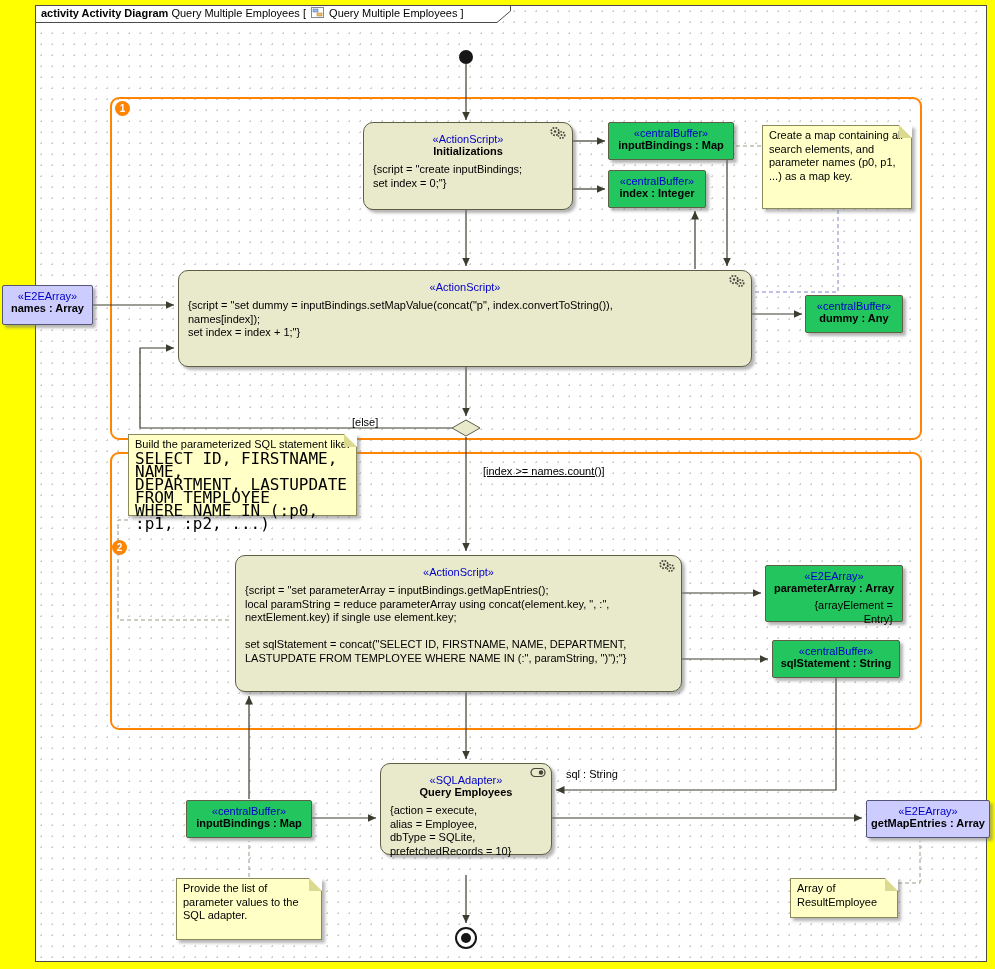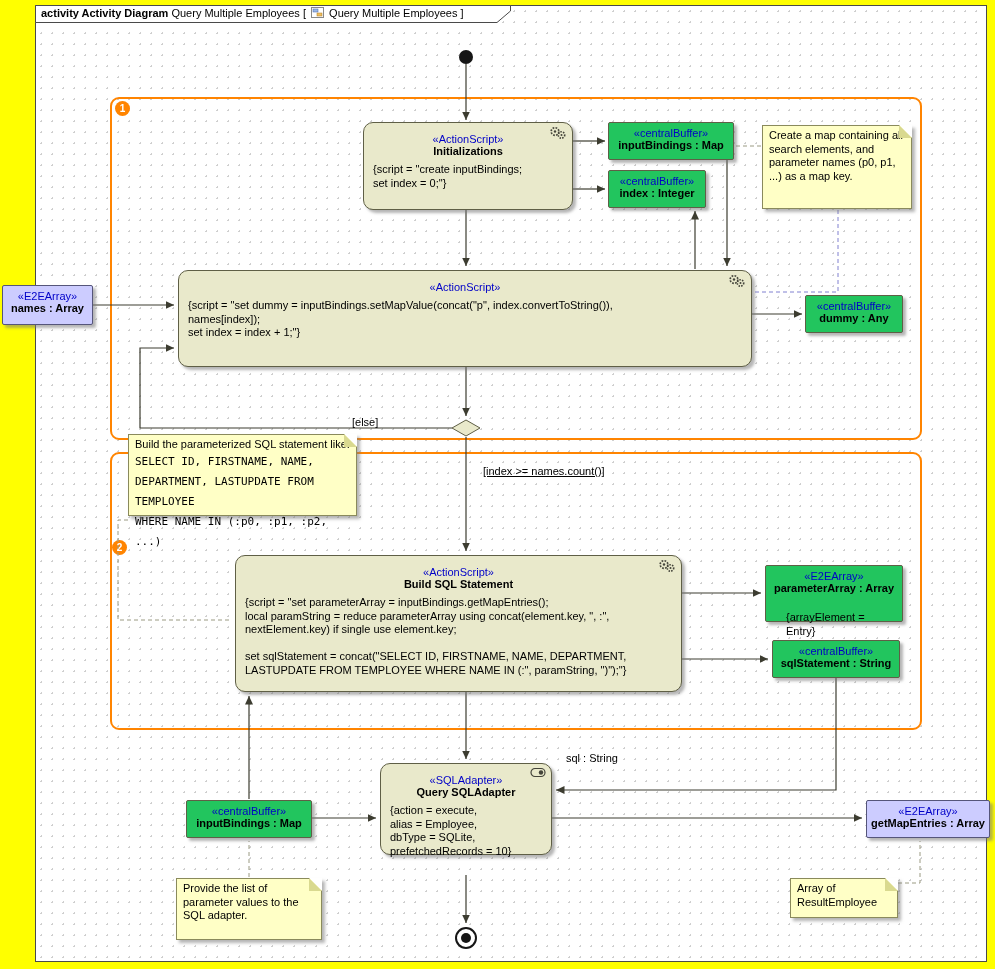--- a/index.html
+++ b/index.html
@@ -63,21 +63,21 @@
     border-radius:2px; box-shadow:3px 3px 3px rgba(120,120,120,.55); z-index:3;
   }
   .param {
     position:absolute; background:#ccccff; border:1px solid #55557a;
     border-radius:2px; box-shadow:3px 3px 3px rgba(120,120,120,.55); z-index:3;
   }
   .stereo { color:#0000c8; text-align:center; padding-top:10px; }
   .buffer .stereo, .param .stereo, .obj .stereo { padding-top:4px; }
   .nname { font-weight:bold; text-align:center; }
   .nbody { padding:0 9px; margin-top:6px; white-space:pre-line; line-height:13.5px; }
-  .obj .nbody { text-align:left; margin-top:17px;padding-left:20px; }
+  .obj .nbody { text-align:right; margin-top:5px;padding-left:20px; }
   .corner-icon { position:absolute; top:3px; right:4px; }
 
   #n-init      { left:363px; top:122px; width:210px; height:88px; }
   #b-inputmap-top { left:608px; top:122px; width:126px; height:38px; }
   #b-index     { left:608px; top:170px; width:98px;  height:38px; }
   #n-prepare   { left:178px; top:270px; width:574px; height:97px; }
   #p-names     { left:2px;   top:285px; width:91px;  height:40px; }
   #b-dummy     { left:805px; top:295px; width:98px;  height:38px; }
   #n-build     { left:235px; top:555px; width:447px; height:137px; }
   #o-paramarray{ left:765px; top:565px; width:138px; height:57px; }
@@ -98,32 +98,32 @@
   
   .note {
     position:absolute; background:#ffffc6; border:1px solid #8a8a5c;
     box-shadow:3px 3px 3px rgba(120,120,120,.55); z-index:4; padding:3px 6px;
   }
   .note::before { content:""; position:absolute; top:-1px; right:-1px; width:13px; height:13px;
     background:#ffffff; clip-path:polygon(0 0, 100% 0, 100% 100%); }
   .note::after  { content:""; position:absolute; top:-1px; right:-1px; width:13px; height:13px;
     background:#d9d98f; clip-path:polygon(0 0, 100% 100%, 0 100%); }
   .ntext { white-space:pre-line; line-height:13.5px; }
-  .ncode { font-family:"DejaVu Sans Mono", monospace; font-size:11px;
-    white-space:pre-line; line-height:20px; }
+  .ncode { font-family:"DejaVu Sans Mono", monospace; font-size:16px;
+    white-space:pre-line; line-height:13px; }
   #note-map     { left:762px; top:125px; width:150px; height:84px; }
   #note-sql     { left:128px; top:434px; width:229px; height:82px; }
   #note-provide { left:176px; top:878px; width:146px; height:62px; }
   #note-array   { left:790px; top:878px; width:108px; height:40px; }
 
   
   .elabel { position:absolute; z-index:5; white-space:nowrap; }
   #lbl-else  { left:352px; top:406px;margin-top:10px; }
   #lbl-guard { left:483px; top:465px;text-decoration:underline; }
-  #lbl-sql   { left:566px; top:752px;text-align:center; }
+  #lbl-sql   { left:566px; top:768px;text-align:center; }
 </style>
 </head>
 <body>
 
 <div class="canvas">
 
   <div id="frame"></div>
 
   <div id="tab">
     <svg class="tab-bg" width="476" height="18">
@@ -225,38 +225,37 @@
   <div class="action" id="n-build">
     <span class="corner-icon">
       <svg width="20" height="14">
         <circle cx="7" cy="5.5" r="3.8" fill="none" stroke="#44443a" stroke-width="1.7" stroke-dasharray="1.7 1.3"></circle>
         <circle cx="7" cy="5.5" r="1.2" fill="#44443a"></circle>
         <circle cx="13.5" cy="9" r="3.2" fill="none" stroke="#44443a" stroke-width="1.6" stroke-dasharray="1.5 1.2"></circle>
         <circle cx="13.5" cy="9" r="1" fill="#44443a"></circle>
       </svg>
     </span>
     <div class="stereo">«ActionScript»</div>
-    <div class="nname">Build SQL Statement</div>
     <div class="nbody">{script = "set parameterArray = inputBindings.getMapEntries();
 local paramString = reduce parameterArray using concat(element.key, ", :",
 nextElement.key) if single use element.key;
 
 set sqlStatement = concat("SELECT ID, FIRSTNAME, NAME, DEPARTMENT,
 LASTUPDATE FROM TEMPLOYEE WHERE NAME IN (:", paramString, ")");"}</div>
   </div>
 
   <div class="action" id="n-query">
     <span class="corner-icon">
       <svg width="17" height="11">
         <rect x="1" y="1.5" width="14" height="8" rx="4" fill="none" stroke="#44443a" stroke-width="1.2"></rect>
         <circle cx="11" cy="5.5" r="2.2" fill="#44443a"></circle>
       </svg>
     </span>
     <div class="stereo">«SQLAdapter»</div>
-    <div class="nname">Query SQLAdapter</div>
+    <div class="nname">Query Employees</div>
     <div class="nbody">{action = execute,
 alias = Employee,
 dbType = SQLite,
 prefetchedRecords = 10}</div>
   </div>
 
   <div class="buffer" id="b-inputmap-top">
     <div class="stereo">«centralBuffer»</div>
     <div class="nname">inputBindings : Map</div>
   </div>

